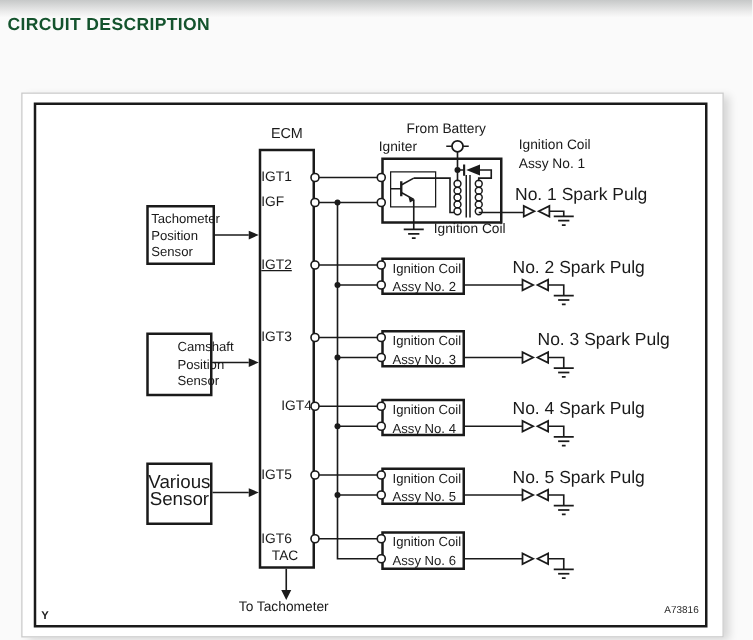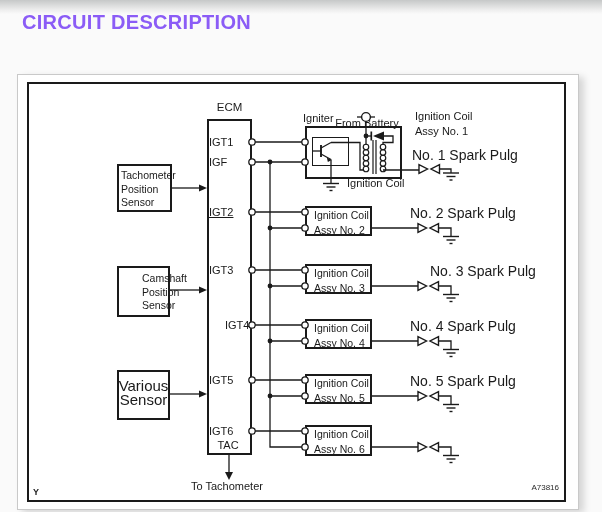--- a/index.html
+++ b/index.html
@@ -7,22 +7,22 @@
     width:602px;height:512px;position:relative;overflow:hidden;
     background:#fafafa;
     font-family:"Liberation Sans",sans-serif;
     color:#1a1a1a;
   }
   .top-edge{
     position:absolute;left:0;top:0;width:602px;height:14px;
     background:linear-gradient(#c6c8c8,#ededed 70%,rgba(250,250,250,0));
   }
   .page-title{
-    position:absolute;left:22px;top:11px;
-    font-size:20px;font-weight:bold;letter-spacing:.3px;color:#8b5cf6;
+    position:absolute;left:6px;top:11px;
+    font-size:14px;font-weight:bold;letter-spacing:.3px;color:#14532d;
   }
   .panel{
     position:absolute;left:17px;top:74px;width:562px;height:436px;
     background:#fff;border:1px solid #c9c9c9;box-sizing:border-box;
     box-shadow:5px 3px 7px rgba(0,0,0,.15);
   }
   .frame{
     position:absolute;left:27px;top:82px;width:539px;height:420px;
     background:#fff;border:2px solid #1a1a1a;box-sizing:border-box;
   }
@@ -81,21 +81,21 @@
   <div class="lbl" style="left:92px;top:85px;width:50px;font-size:10.5px;">Tachometer
 Position
 Sensor</div>
   <div class="lbl" style="left:92px;top:188px;width:50px;font-size:10.5px;margin-left:21px;">Camshaft
 Position
 Sensor</div>
   <div class="lbl c" style="left:88px;top:295px;width:53px;font-size:15px;">Various
 Sensor</div>
 
   <div class="lbl" style="left:274px;top:28px;width:50px;">Igniter</div>
-  <div class="lbl c" style="left:301px;top:13px;width:74px;margin-top:20px;">From Battery</div>
+  <div class="lbl c" style="left:291px;top:13px;width:74px;">From Battery</div>
   <div class="lbl" style="left:386px;top:25px;width:80px;line-height:15px;">Ignition Coil
 Assy No. 1</div>
   <div class="lbl" style="left:318px;top:93px;width:70px;">Ignition Coil</div>
 
   <div class="coillbl" style="left:285px;top:123px;width:56px;"><span>Ignition Coil</span><br><span>Assy No. 2</span></div>
   <div class="coillbl" style="left:285px;top:181px;width:56px;"><span>Ignition Coil</span><br><span>Assy No. 3</span></div>
   <div class="coillbl" style="left:285px;top:236px;width:56px;"><span>Ignition Coil</span><br><span>Assy No. 4</span></div>
   <div class="coillbl" style="left:285px;top:291px;width:56px;"><span>Ignition Coil</span><br><span>Assy No. 5</span></div>
   <div class="coillbl" style="left:285px;top:342px;width:56px;"><span>Ignition Coil</span><br><span>Assy No. 6</span></div>
 

